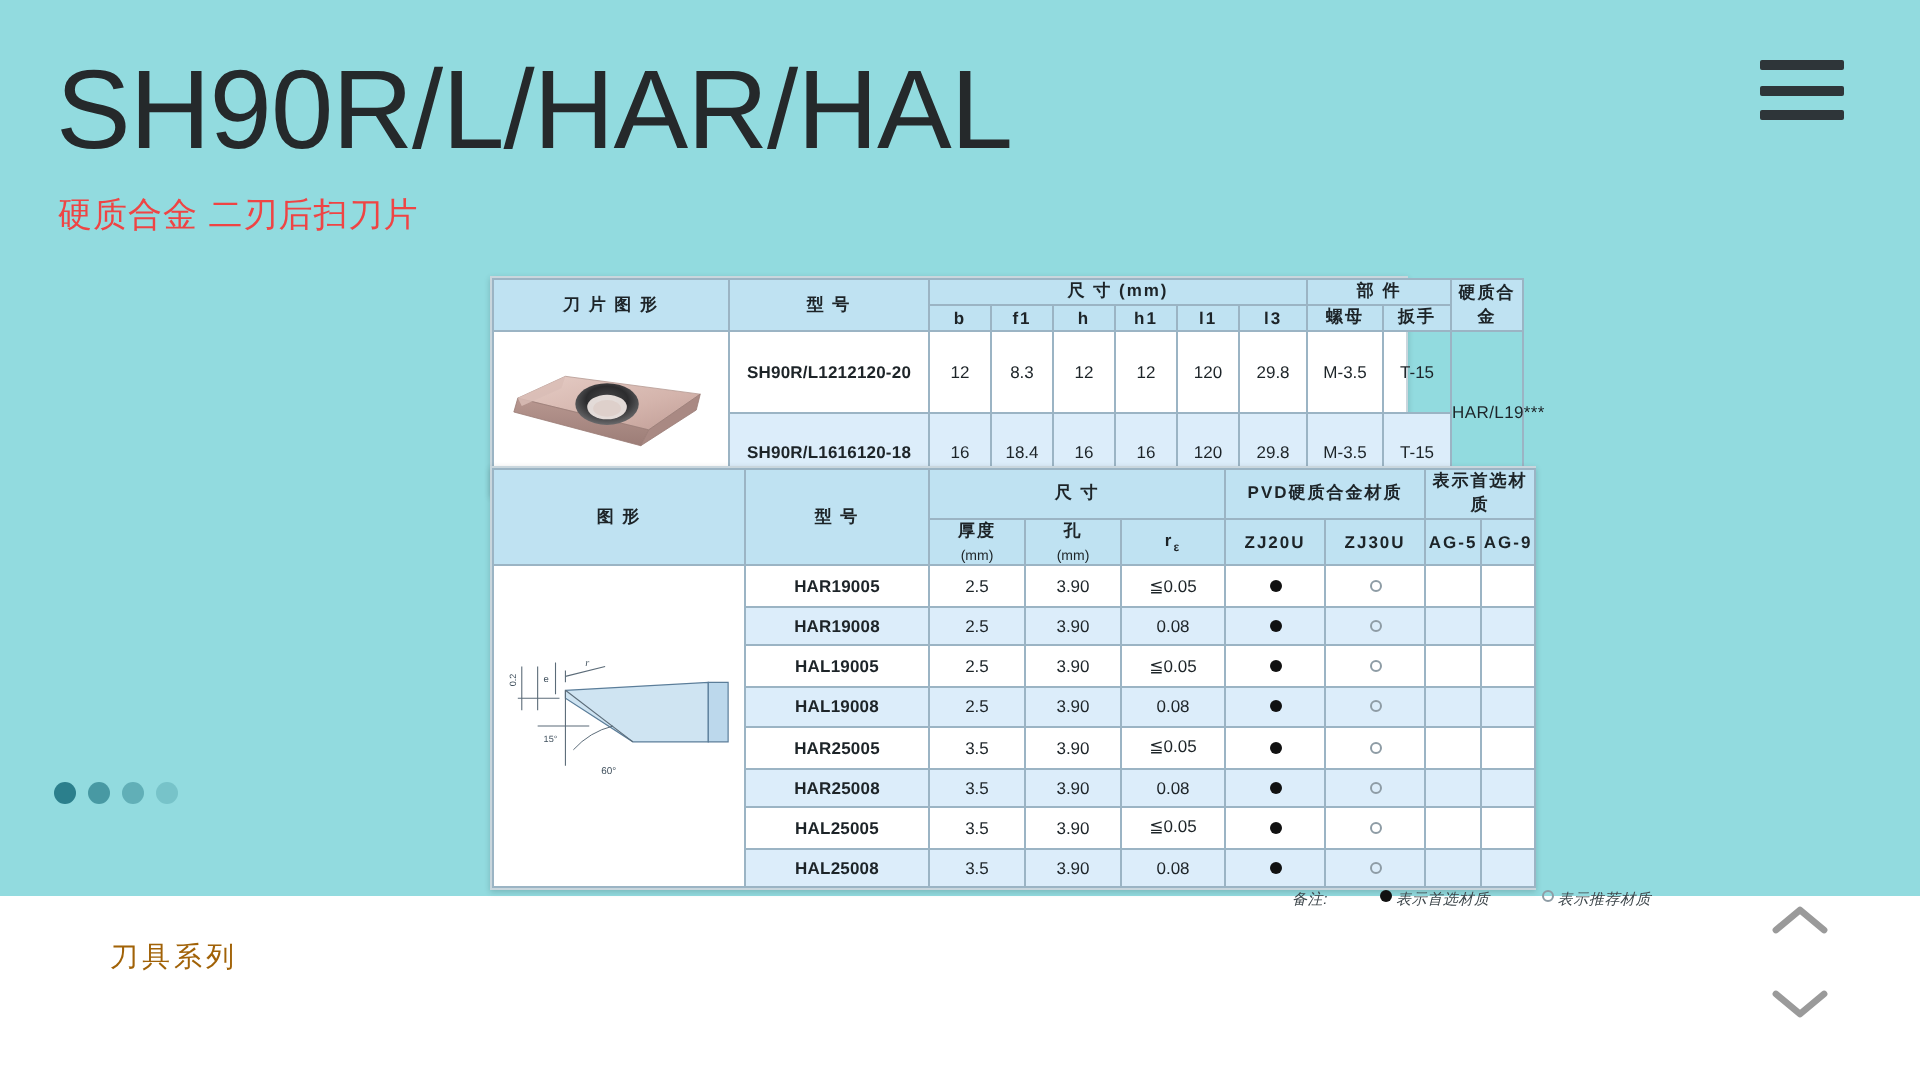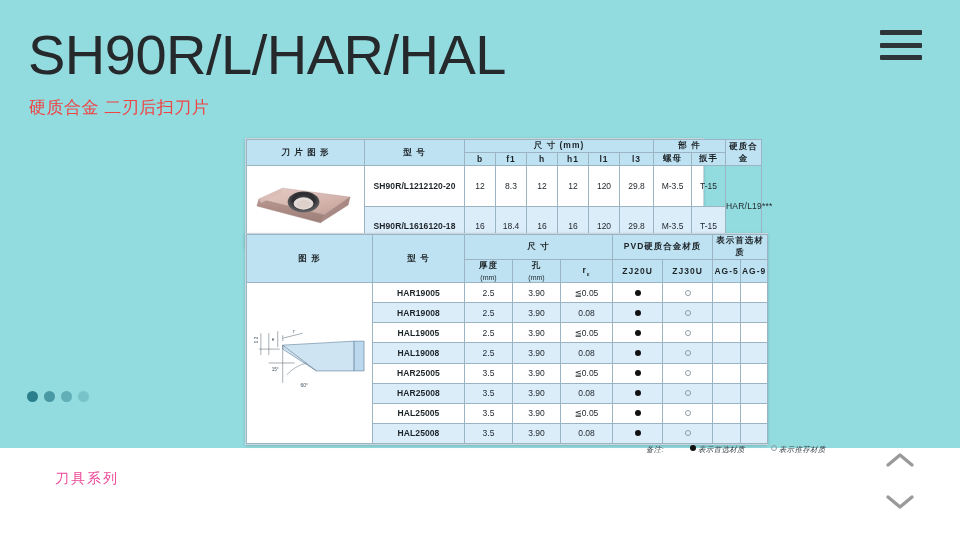--- a/index.html
+++ b/index.html
@@ -40,21 +40,21 @@
   
   #pager { position: absolute; left: 27px; top: 391px; display: flex; gap: 6px; }
   #pager .dot { width: 11px; height: 11px; border-radius: 50%; background: #2b7f8c; }
   #pager .dot.o2 { opacity: .72; }
   #pager .dot.o3 { opacity: .48; }
   #pager .dot.o4 { opacity: .26; }
 
   
   #footer-label {
     position: absolute; left: 55px; top: 470px;
-    font-size: 14px; color: #ec4899; letter-spacing: 2px;
+    font-size: 14px; color: #a16207; letter-spacing: 2px;
   }
   #updown {
     position: absolute; right: 38px; top: 452px;
     width: 44px; height: 58px;
     display: flex; flex-direction: column; align-items: center; justify-content: space-between;
     cursor: pointer;
   }
   #updown svg { display: block; }
 
   

